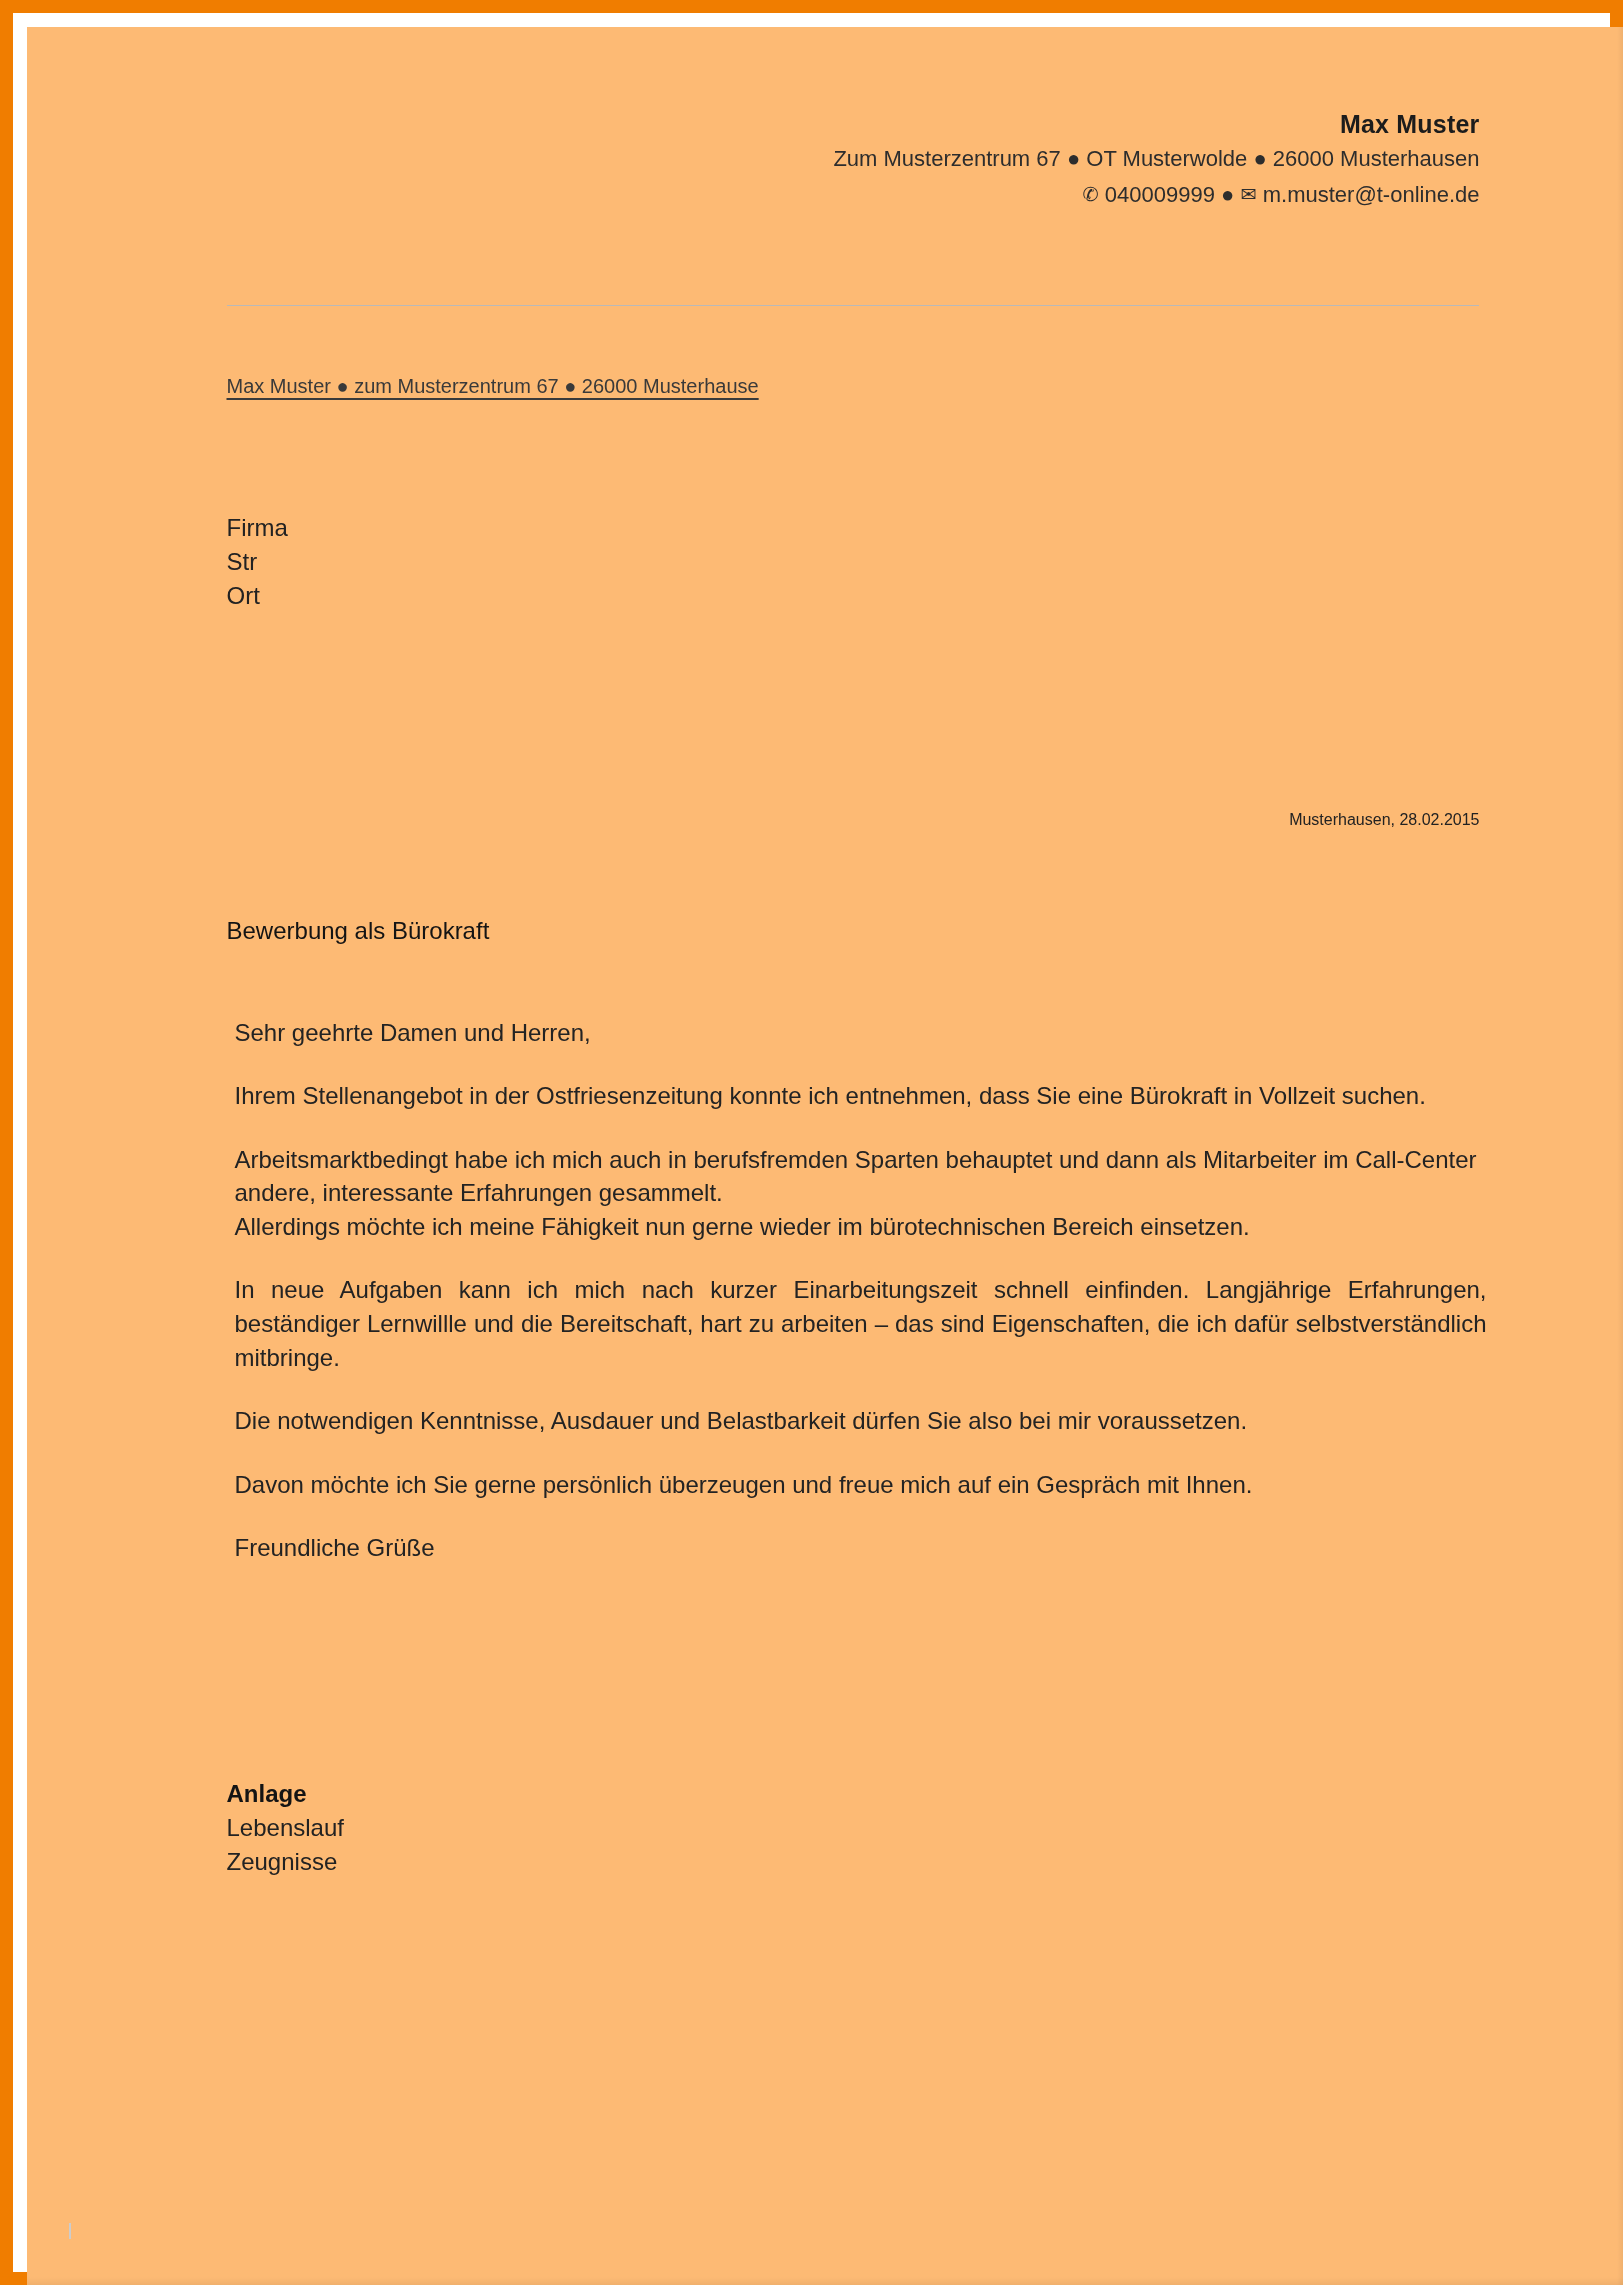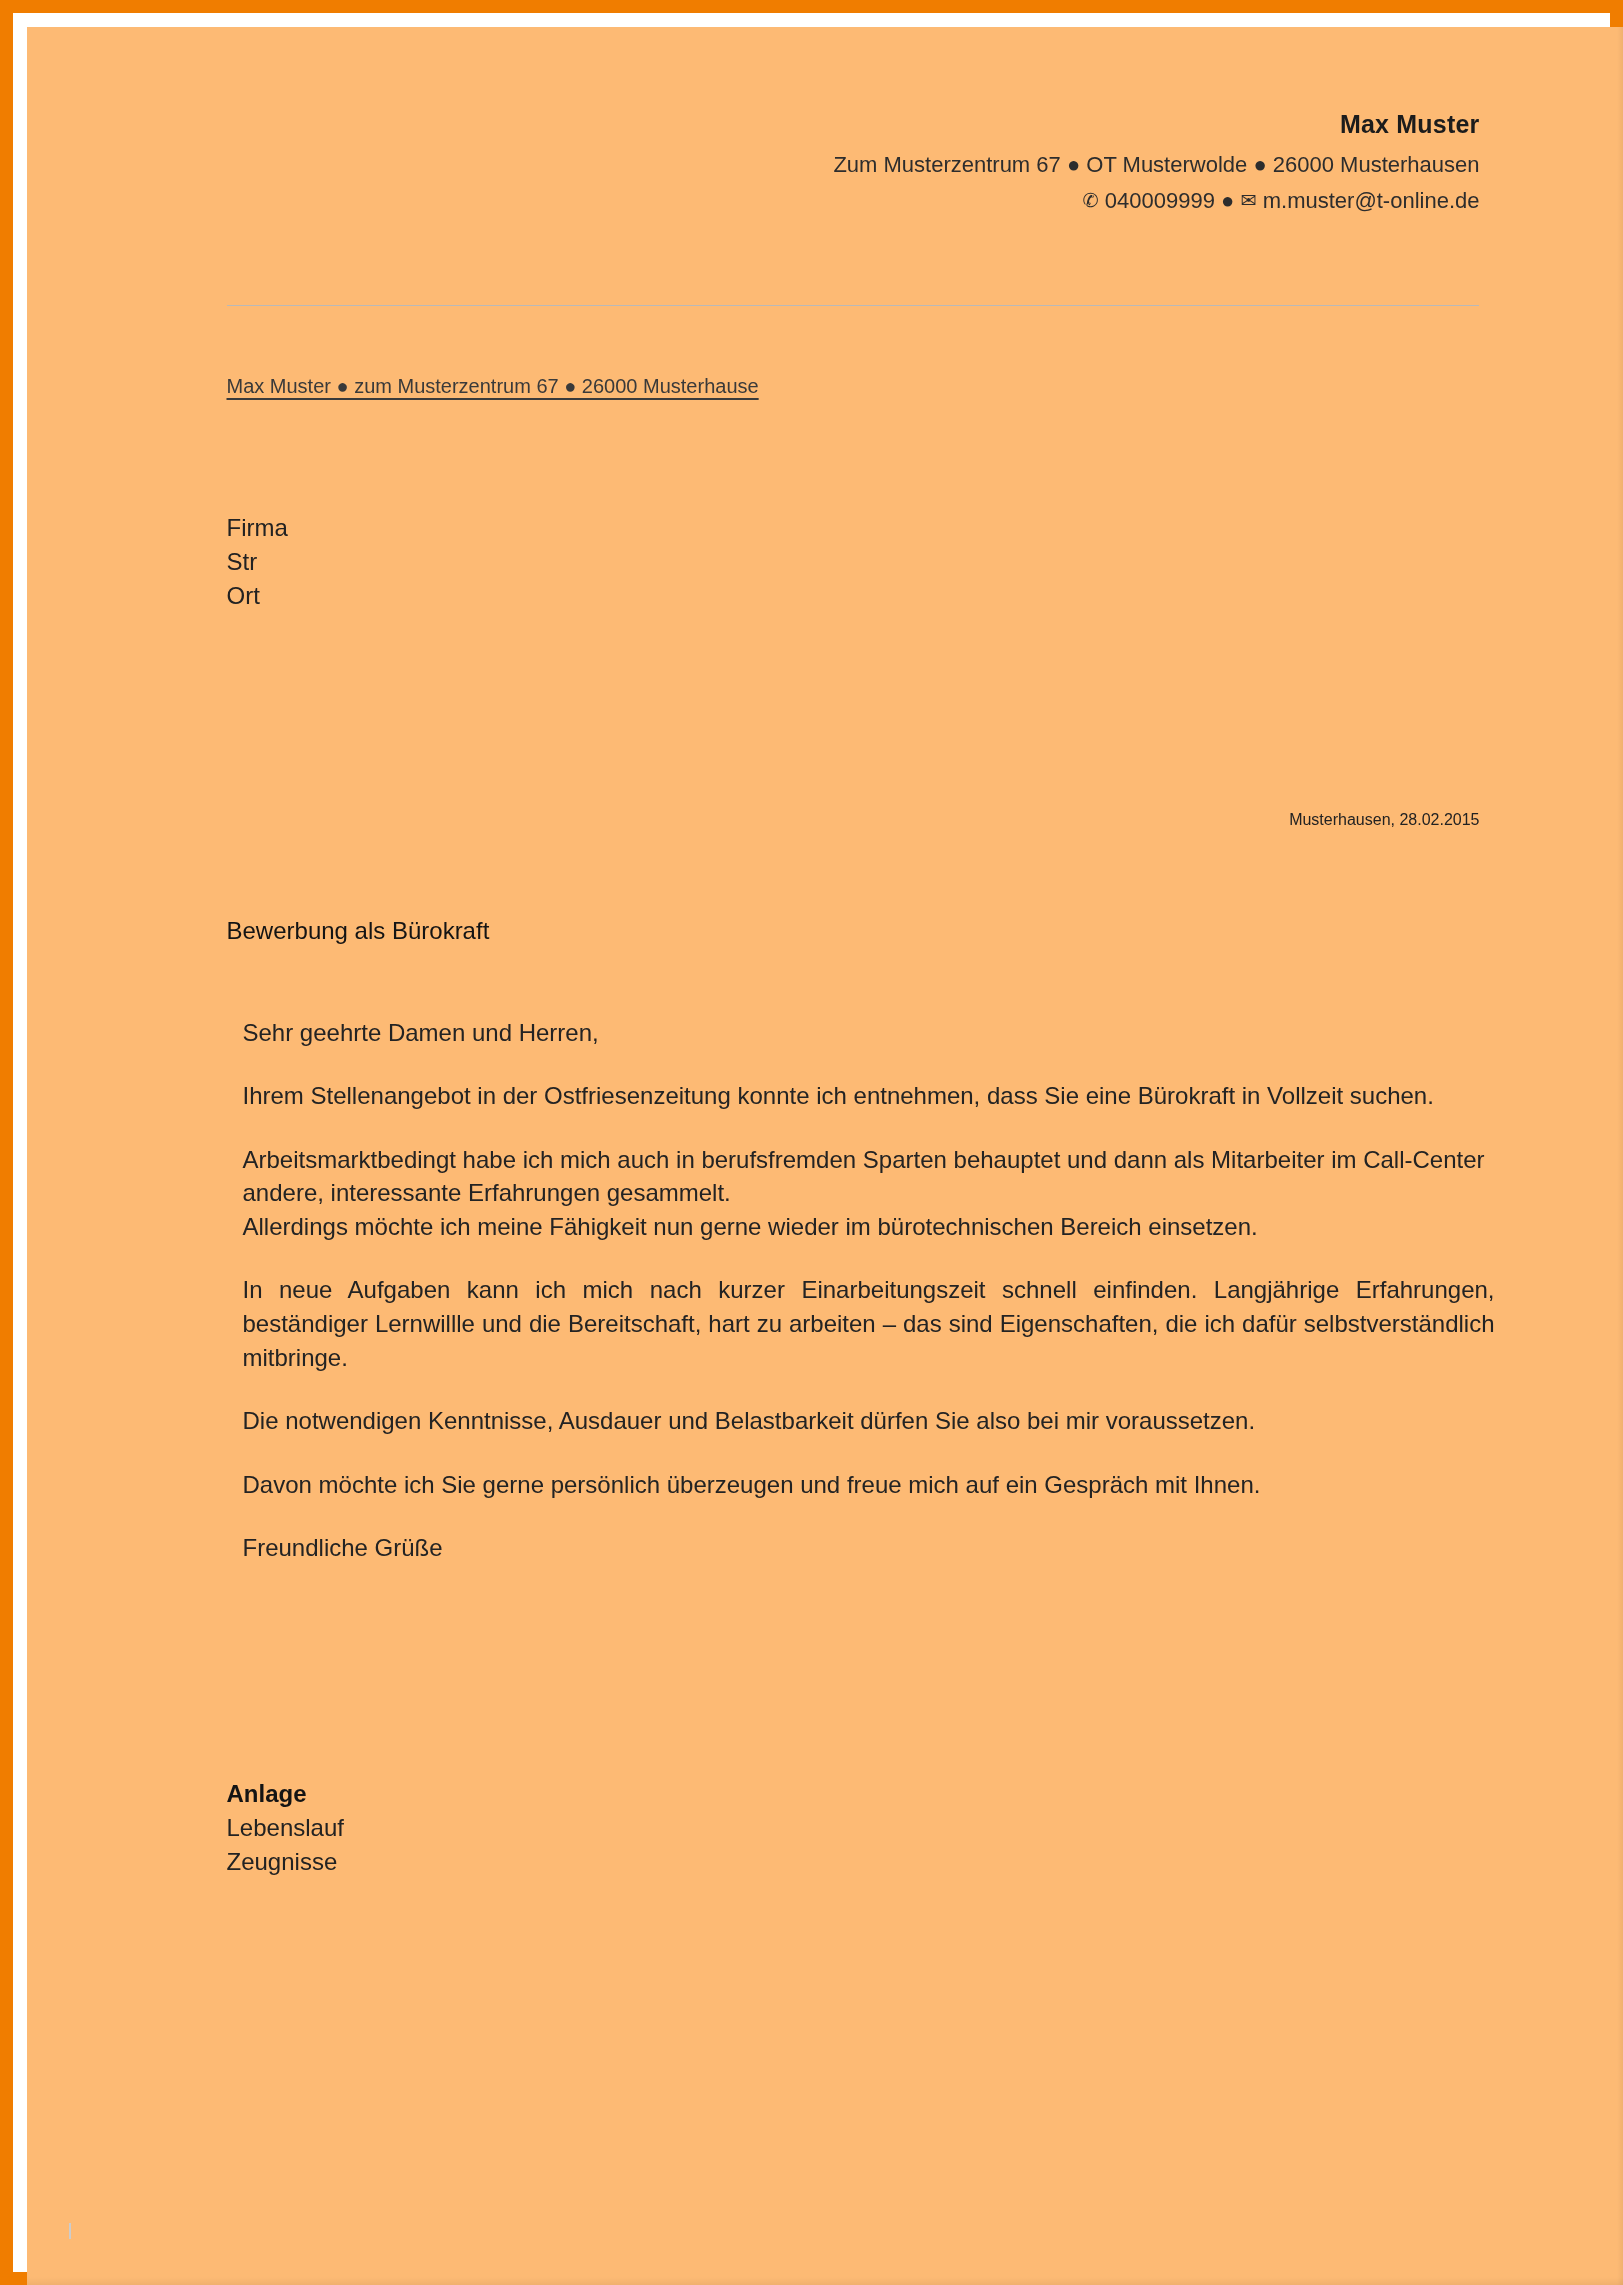--- a/index.html
+++ b/index.html
@@ -76,21 +76,21 @@
   }
   .sender-name {
     font-size: 25px;
     font-weight: bold;
     letter-spacing: 0.2px;
     color: #1c1c1c;
   }
   .sender-line {
     font-size: 22px;
     color: #2d2d2d;
-    margin-top: 7px;
+    margin-top: 1px;
     white-space: nowrap;
   }
   .sender-contact {
     font-size: 22px;
     color: #2d2d2d;
     margin-top: 3.9px;
     white-space: nowrap;
   }
   .glyph {
     font-size: 19.3px;
@@ -145,21 +145,21 @@
     left: 200px;
     top: 890px;
     font-size: 24px;
     font-weight: normal;
     color: #141414;
   }
 
   
   .body {
     position: absolute;
-    left: 216px;
+    left: 208px;
     top: 989px;
     width: 1252px;
     font-size: 24px;
     line-height: 1.40;
     color: #232323;
   }
   .body p {
     margin: 0 0 30px 0;
   }
   .body p.tight {

